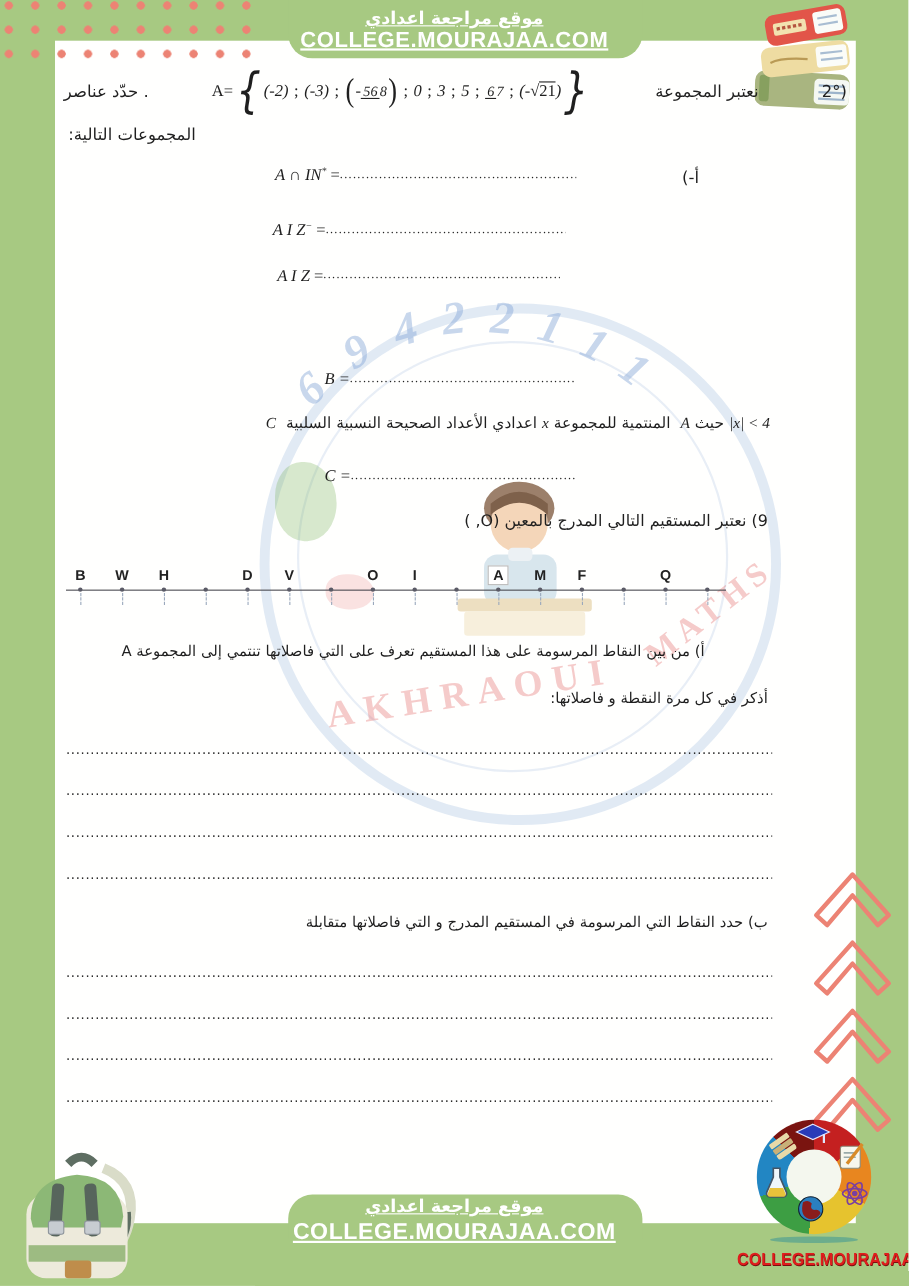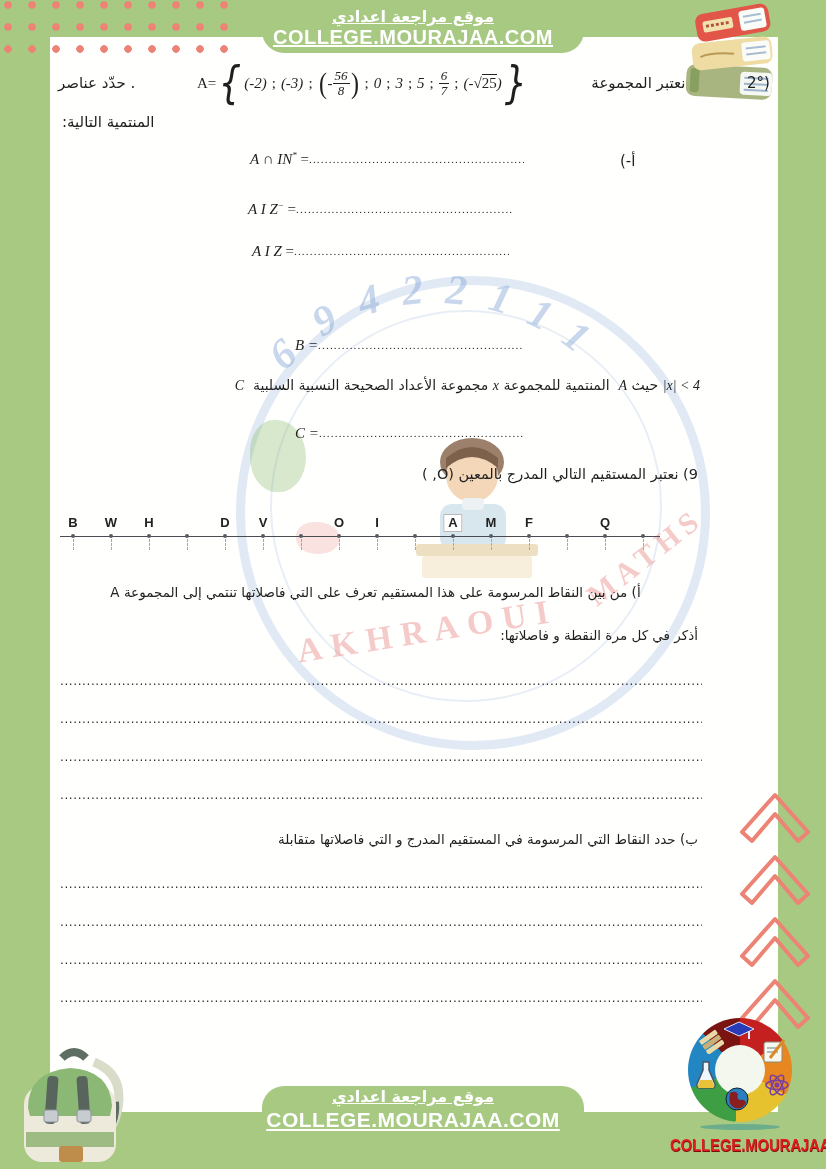--- a/index.html
+++ b/index.html
@@ -38,21 +38,21 @@
         font-size:11px;color:#222;vertical-align:-1px;font-style:normal;}
   .ansline{position:absolute;left:60px;width:642px;height:15px;overflow:hidden;white-space:nowrap;
         font-size:12px;letter-spacing:0.6px;color:#2a2a2a;z-index:5;}
   
   .ex2row{position:absolute;left:58px;top:56px;width:712px;height:54px;z-index:5;
         display:flex;flex-direction:row-reverse;align-items:center;justify-content:space-between;font-size:15px;}
   .setexpr{direction:ltr;display:inline-flex;align-items:center;font-size:15px;font-family:"Liberation Serif",serif;}
   .brace{font-size:44px;font-weight:200;line-height:1;font-family:"DejaVu Sans",sans-serif;transform:scaleX(0.8);}
   .bigp{font-size:30px;font-weight:200;line-height:1;transform:scaleX(0.8);font-style:normal;}
   .sep{margin:0 5px;font-style:normal;}
-  .frac{display:inline-flex;flex-direction:column;text-align:center;line-height:1.05;font-size:13px;vertical-align:middle;font-style:italic;}
+  .frac{display:inline-flex;text-align:center;line-height:1.05;font-size:13px;vertical-align:middle;font-style:italic;}
   .frac .num{border-bottom:1.3px solid #222;padding:0 2px;}
   .rad{border-top:1.4px solid #222;}
   sup{font-size:9px;}
   
   .nl-line{position:absolute;left:60px;top:536px;width:600px;height:1px;background:#4b4b52;z-index:6;}
   .nl-tick{position:absolute;top:536px;width:0;z-index:6;}
   .nl-dot{position:absolute;left:-2px;top:-2px;width:4px;height:4px;border-radius:50%;background:#5a5a66;}
   .nl-dash{position:absolute;left:0;top:3px;height:11px;border-left:1px dashed #9aa8bc;}
   .nl-label{position:absolute;left:0;top:-21px;transform:translateX(-50%);
      font-family:"Liberation Sans",sans-serif;font-weight:bold;font-size:13px;color:#222;}
@@ -171,45 +171,45 @@
         <span class="sep">;</span>
       <span>5</span>
         <span class="sep">;</span>
       <span class="frac">
           <span class="num">6</span>
           <span>7</span>
         </span>
       <span class="sep">;</span>
       <span>(-</span>
         <span class="mup">√</span>
-        <span class="rad mup">25</span>
+        <span class="rad mup">21</span>
         <span>)</span>
       <span class="brace">}</span>
     </span>
     <span class="ar">. حدّد عناصر</span>
   </div>
-  <div class="abs ar" style="left:62px;top:113px;font-size:15px;">المنتمية التالية:</div>
+  <div class="abs ar" style="left:62px;top:113px;font-size:15px;">المجموعات التالية:</div>
 
   <div class="abs ar" style="left:620px;top:152px;font-size:15px;">أ-)</div>
   <div class="abs math" style="left:250px;top:150px;font-size:15px;">
     <span>A ∩ IN</span><sup>*</sup> <span class="mup">=</span><span class="dots" style="width:215px;">................................................................................</span>
   </div>
   <div class="abs math" style="left:248px;top:200px;font-size:15px;">
     <span>A I Z</span><sup>−</sup> <span class="mup">=</span><span class="dots" style="width:218px;">................................................................................</span>
   </div>
   <div class="abs math" style="left:252px;top:243px;font-size:15px;">
     <span>A I Z</span> <span class="mup">=</span><span class="dots" style="width:215px;">................................................................................</span>
   </div>
 
   <div class="abs math" style="left:295px;top:337px;font-size:15px;">
     <span>B =</span><span class="dots" style="width:205px;">................................................................................</span>
   </div>
 
   <div class="abs ar" style="right:126px;top:377px;font-size:14px;">
-    <span class="math">C</span>&nbsp; <span>مجموعة الأعداد الصحيحة النسبية السلبية</span>
+    <span class="math">C</span>&nbsp; <span>اعدادي الأعداد الصحيحة النسبية السلبية</span>
     <span class="math">x</span> <span>المنتمية للمجموعة</span>&nbsp; <span class="math">A</span>
     <span>حيث</span> <span class="math">|x| &lt; 4</span>
   </div>
   <div class="abs math" style="left:295px;top:425px;font-size:15px;">
     <span>C =</span><span class="dots" style="width:205px;">................................................................................</span>
   </div>
 
   <div class="abs ar" style="right:128px;top:466px;font-size:14.5px;">9) نعتبر المستقيم التالي المدرج بالمعين (O, )</div>
 
   <div class="nl-line"></div>

